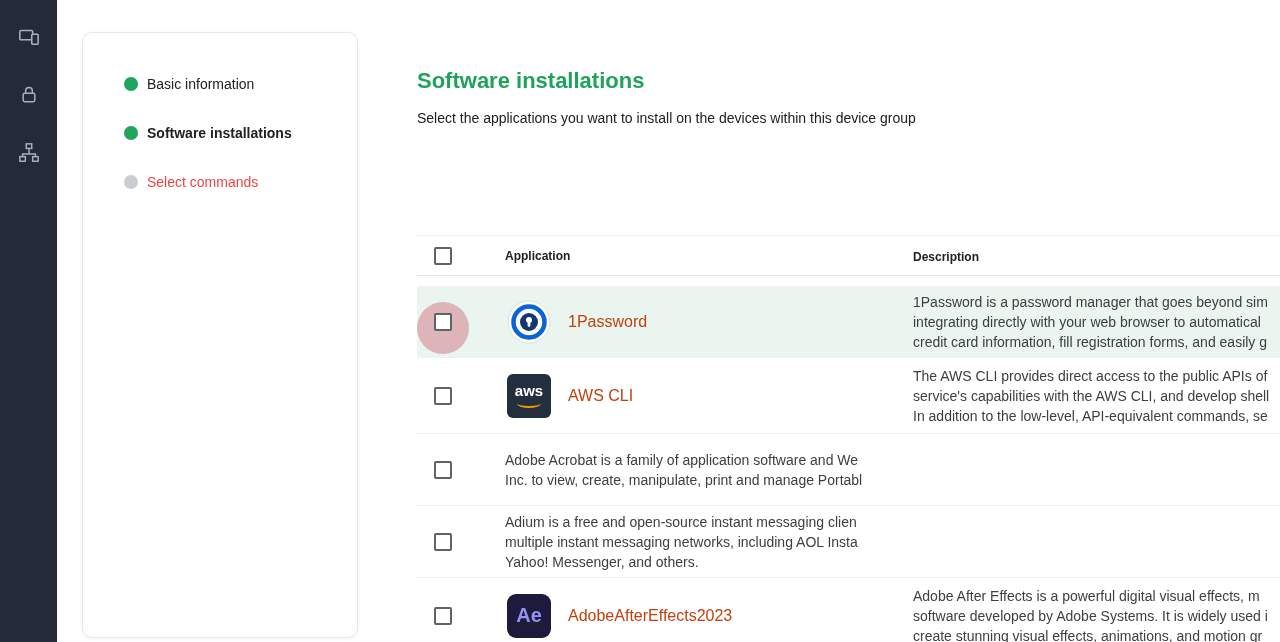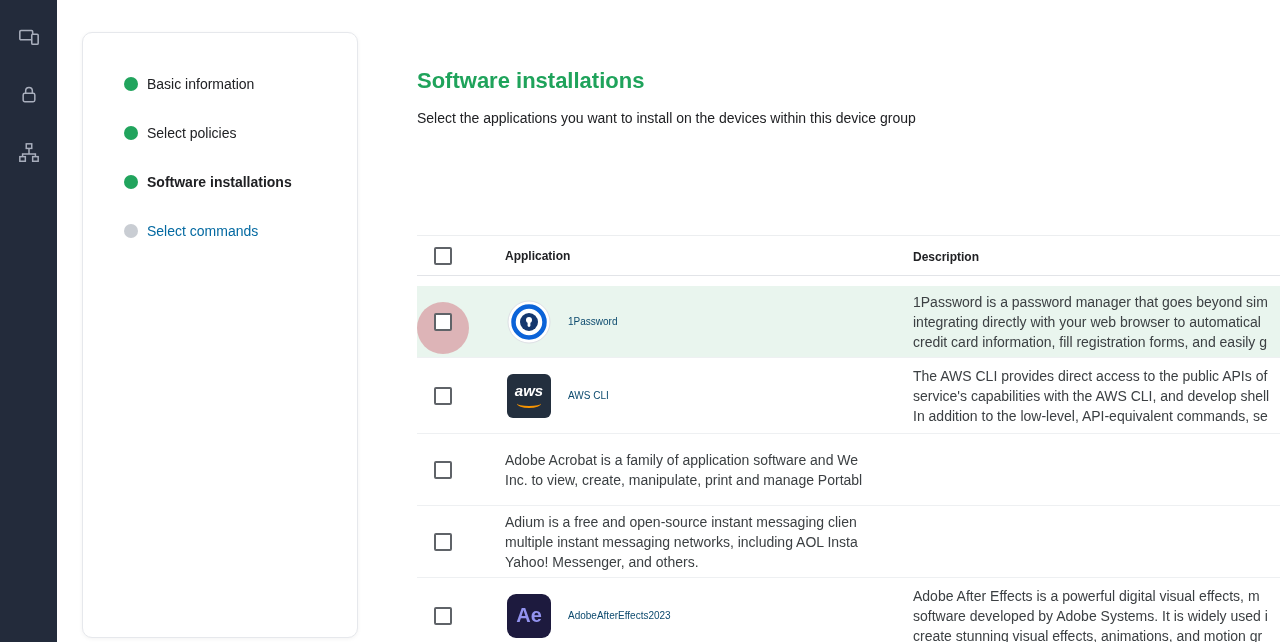--- a/index.html
+++ b/index.html
@@ -17,21 +17,21 @@
   
   .stepper-card { position:absolute; left:82px; top:32px; width:276px; height:606px;
     background:#fff; border:1px solid #e6e8ec; border-radius:10px;
     box-shadow:0 1px 4px rgba(0,0,0,.05); padding:26px 20px 0 41px; }
   .step { display:flex; align-items:center; height:49px; gap:9px; cursor:pointer; }
   .step .dot { width:14px; height:14px; border-radius:50%; flex:0 0 auto; }
   .step.done .dot, .step.current .dot { background:#21a45d; }
   .step.upcoming .dot { background:#c9cdd3; }
   .step .lbl { font-size:14px; color:#202124; }
   .step.current .lbl { font-weight:bold; }
-  .step.upcoming .lbl { color:#0369a1; }
+  .step.upcoming .lbl { color:#ef4444; }
 
   
   .main { position:absolute; left:384px; top:0; width:1100px; height:642px; }
   .page-title { font-size:22px; font-weight:bold; color:#1fa35b;
     margin:68px 0 0 33px; }
   .page-subtitle { font-size:14px; color:#202124; margin:16px 0 0 33px; }
 
   .table { margin:109px 0 0 33px; width:1016px; }
   .thead { display:flex; align-items:center; height:41px;
     border-top:1px solid #eceef0; border-bottom:1px solid #e2e4e8; }
@@ -50,34 +50,34 @@
   .trow.r2 { height:72px; }
   .trow.r3 { height:72px; }
   .trow.r4 { height:76px; }
 
   .ripple { position:absolute; left:0; top:50%; width:52px; height:52px;
     transform:translateY(-50%) translateY(6px); border-radius:50%;
     background:rgba(206,102,116,.45); filter:blur(.5px); z-index:1; }
 
   .app-icon { width:44px; height:44px; margin-left:2px; margin-right:17px;
     display:flex; align-items:center; justify-content:center; flex:0 0 auto; }
-  .app-name { font-size:10px; color:#0c4a6e; }
+  .app-name { font-size:16px; color:#c2410c; }
   .desc-line { font-size:14px; line-height:20px; color:#3c4043; white-space:nowrap; }
 
   
   .aws-tile { width:44px; height:44px; background:#232f3e; border-radius:6px;
-    display:flex; flex-direction:column; align-items:center; justify-content:center;font-style:italic; }
+    display:flex; flex-direction:column; align-items:center; justify-content:center; }
   .aws-text { color:#fff; font-weight:bold; font-size:15px; letter-spacing:0;
     line-height:14px; }
   .aws-smile { width:24px; height:9px; border-bottom:2px solid #f79400;
     border-radius:50%; margin-top:1px; }
   .acrobat-tile { width:44px; height:44px; background:#fff; border:1px solid #eceef0;
     border-radius:6px; display:flex; align-items:center; justify-content:center; }
   .ae-tile { width:64px; height:44px; background:#1d1a3e; border-radius:9px;
-    display:flex; align-items:center; justify-content:center; }
+    display:flex; align-items:center; justify-content:center;text-decoration:underline; }
   .ae-text { color:#9393f0; font-weight:bold; font-size:20px; }
 </style>
 </head>
 <body>
 
 <aside class="sidebar">
   <span class="side-icon">
     <svg width="22" height="22" viewBox="0 0 24 24" fill="none" stroke-width="1.7">
       <rect x="2" y="5" width="14" height="10" rx="1.2"></rect>
       <rect x="15" y="9" width="7" height="11" rx="1.2" fill="#232b3b"></rect>
@@ -97,24 +97,20 @@
       <path d="M12 7 v3 M5 16 v-3 h14 v3 M12 10 v3"></path>
     </svg>
   </span>
 </aside>
 
 <div class="stepper-card">
   <div class="step done">
     <span class="dot"></span>
     <span class="lbl">Basic information</span>
   </div>
-  <div class="step done">
-    <span class="dot"></span>
-    <span class="lbl">Select policies</span>
-  </div>
   <div class="step current">
     <span class="dot"></span>
     <span class="lbl">Software installations</span>
   </div>
   <div class="step upcoming">
     <span class="dot"></span>
     <span class="lbl">Select commands</span>
   </div>
 </div>
 

